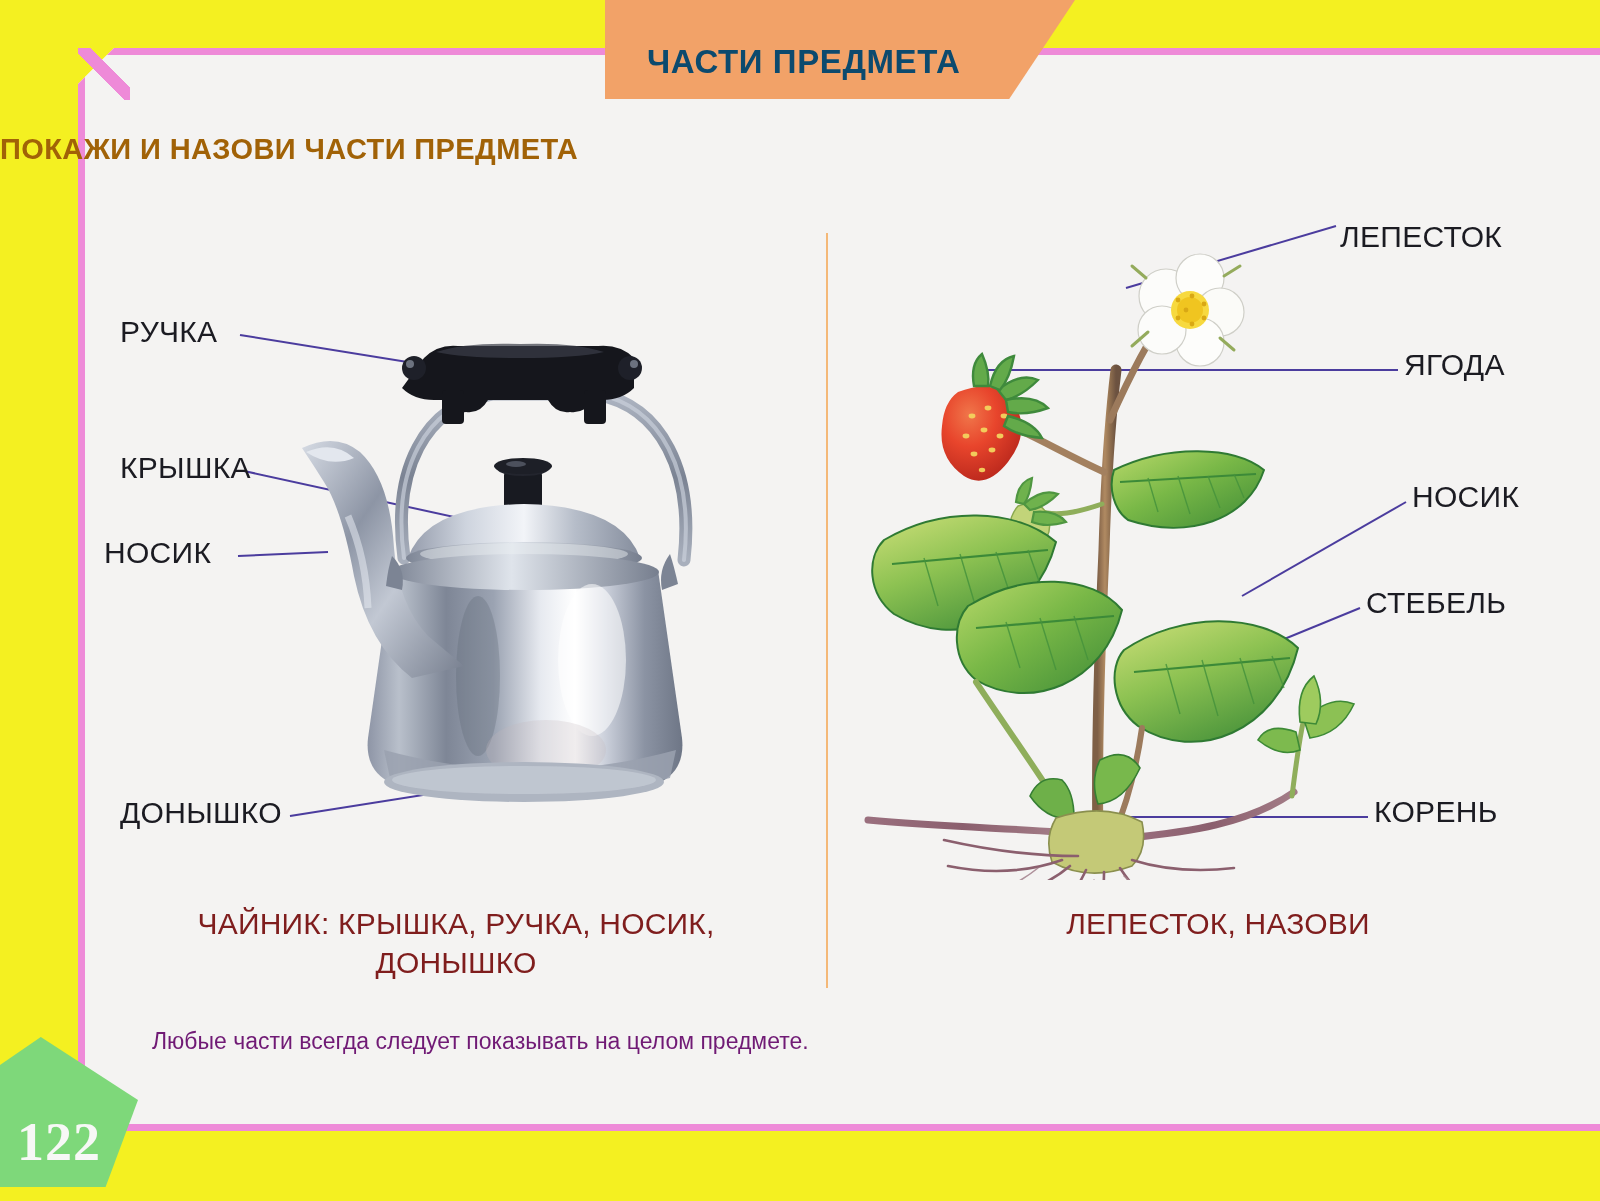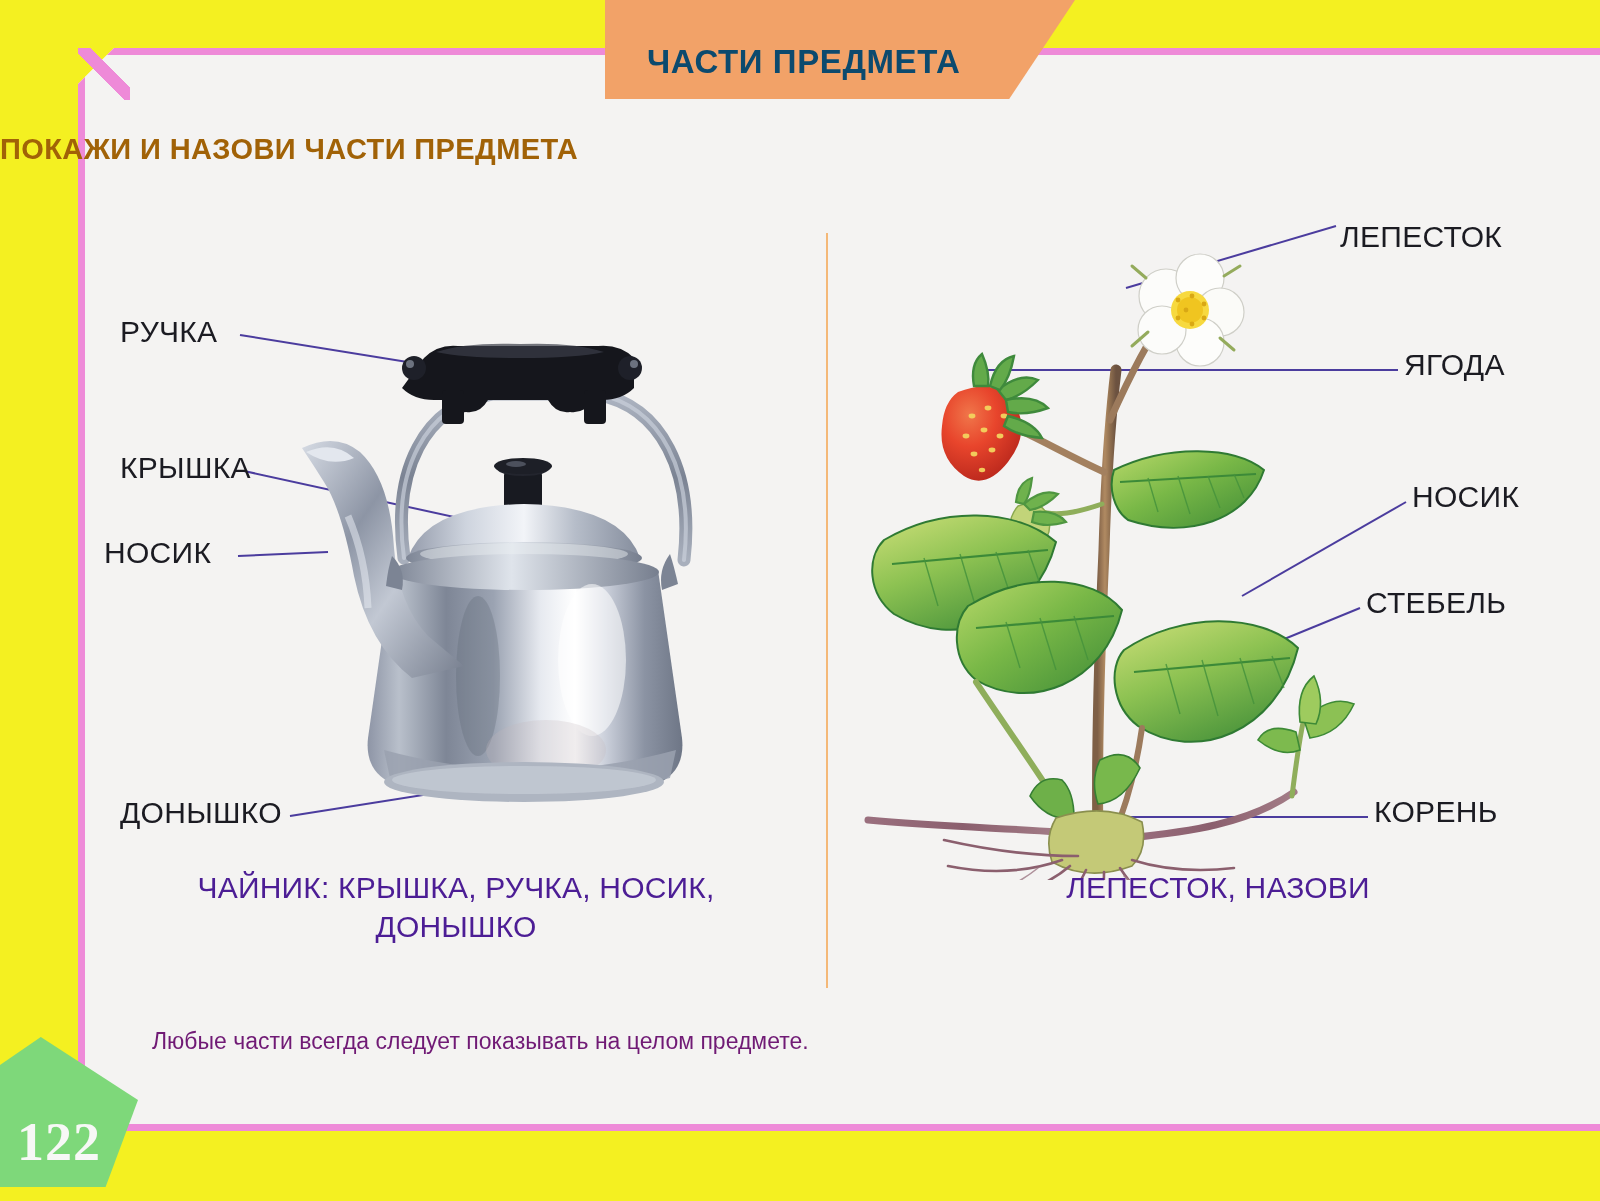--- a/index.html
+++ b/index.html
@@ -93,23 +93,24 @@
     letter-spacing:.3px;
     white-space:nowrap;
   }
   svg.leaders{position:absolute;left:0;top:0;overflow:visible;pointer-events:none;}
   .leader{stroke:#4b3c9e;stroke-width:2;fill:none;}
 
   .caption{
     position:absolute;
     text-align:center;
     font-size:30px;
-    color:#4c1d95;
+    color:#7f1d1d;
     line-height:1.3;
     letter-spacing:.2px;
+    margin-top:36px;
   }
   #cap-left{left:96px;top:868px;width:720px;}
   #cap-right{left:838px;top:868px;width:760px;}
 
   #footnote{
     position:absolute;
     left:152px; top:1028px;
     font-size:23px;
     color:#701a75;
     z-index:6;

